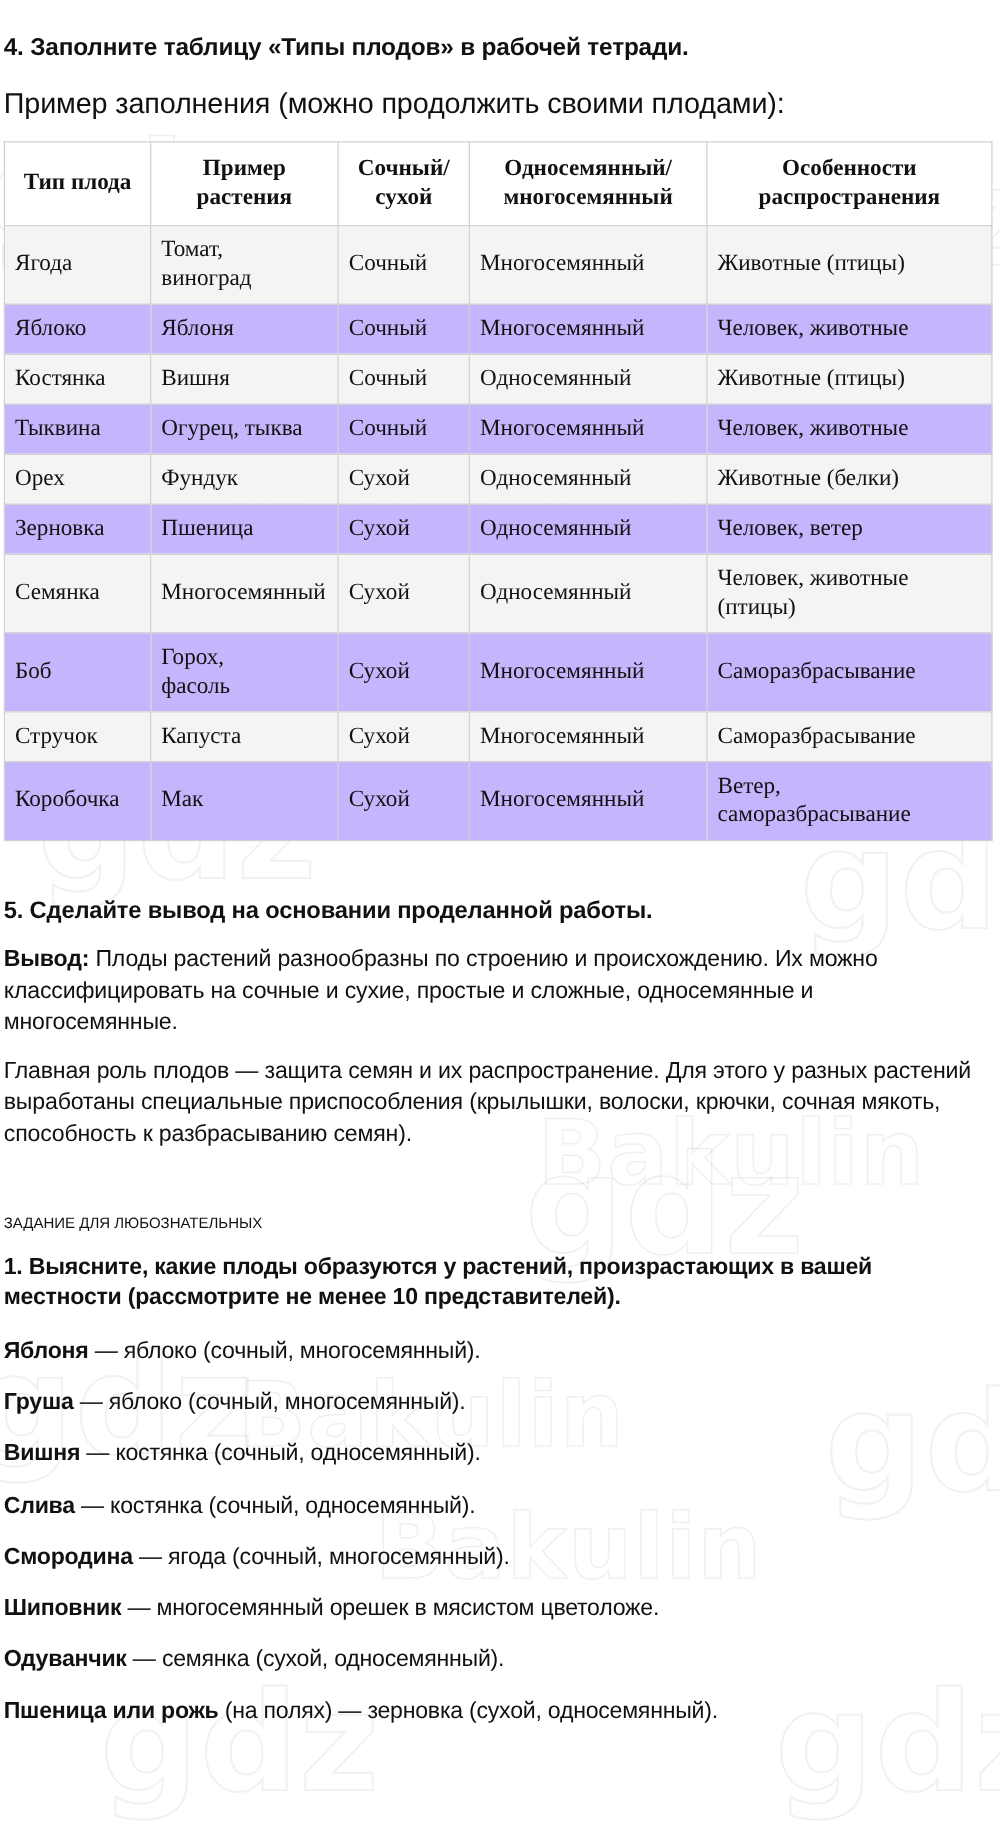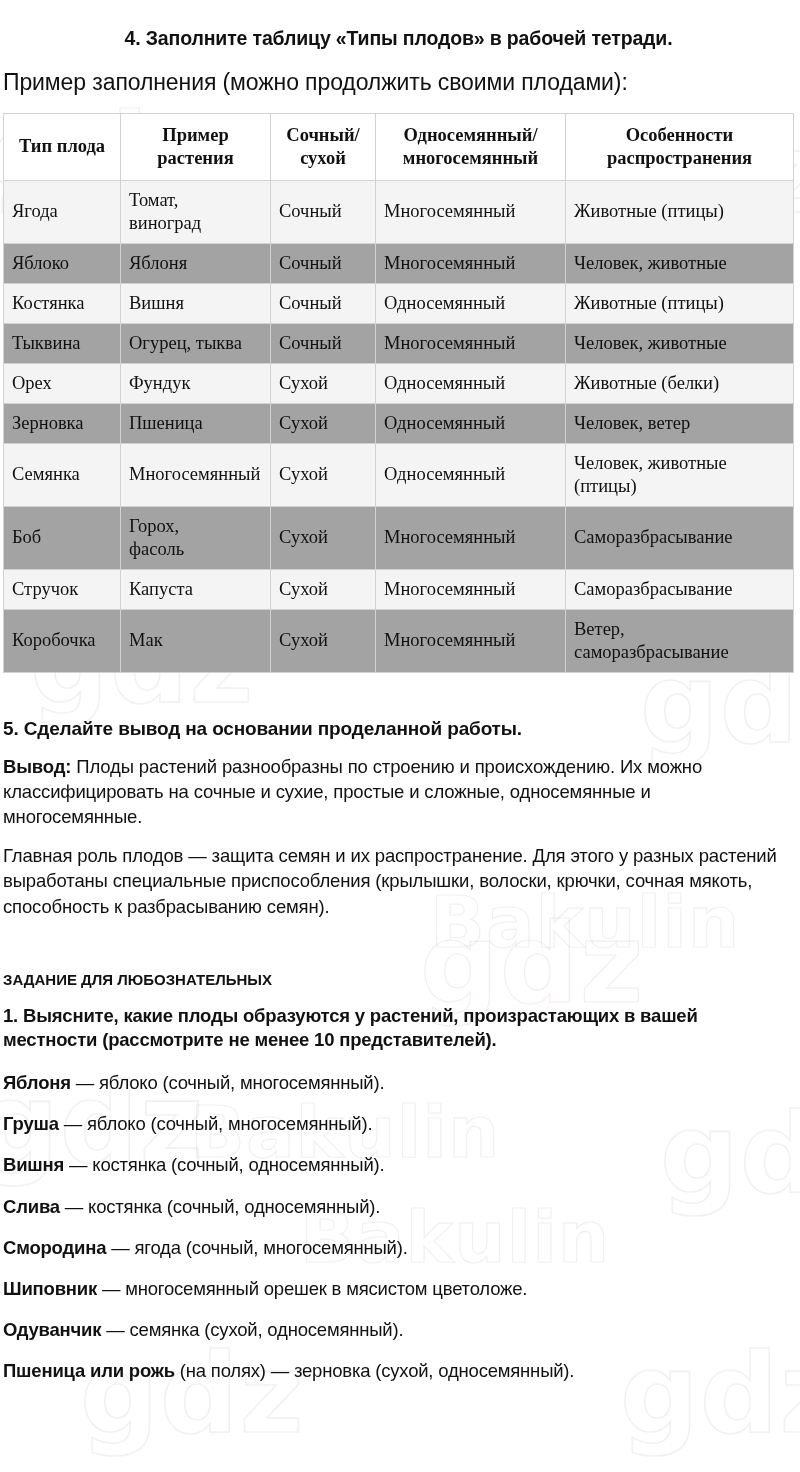--- a/index.html
+++ b/index.html
@@ -48,21 +48,20 @@
     width: 800px;
   }
 
   .q-heading {
     font-size: 19.5px;
     font-weight: 700;
     line-height: 1.28;
     margin: 0;
     padding-top: 26px;
     letter-spacing: -0.15px;
-    text-align: center;
   }
   .lead {
     font-size: 23px;
     line-height: 1.3;
     margin: 0;
     padding-top: 17px;
     letter-spacing: -0.1px;
   }
 
   
@@ -87,21 +86,21 @@
     font-weight: 700;
     text-align: center;
     background: #ffffff;
     height: 58px;
     padding: 4px 6px;
   }
   table.fruit-table tbody tr.shade td {
     background: #f4f4f4;
   }
   table.fruit-table tbody tr td {
-    background: #a3a3a3;
+    background: #c4b5fd;
   }
   table.fruit-table tbody tr.tall td {
     height: 52px;
   }
   table.fruit-table tbody tr.short td {
     height: 29px;
   }
   .col1 { width: 117px; }
   .col2 { width: 150px; }
   .col3 { width: 105px; }
@@ -121,22 +120,22 @@
   .para {
     font-size: 18.5px;
     line-height: 1.36;
     margin: 0;
     padding-top: 14px;
     letter-spacing: -0.15px;
   }
   .para b { font-weight: 700; }
 
   .caps-heading {
-    font-size: 15px;
-    font-weight: 700;
+    font-size: 12px;
+    font-weight: 400;
     margin: 0;
     padding-top: 52px;
     letter-spacing: 0px;
   }
   .task-heading {
     font-size: 18.5px;
     font-weight: 700;
     line-height: 1.33;
     margin: 0;
     padding-top: 16px;

